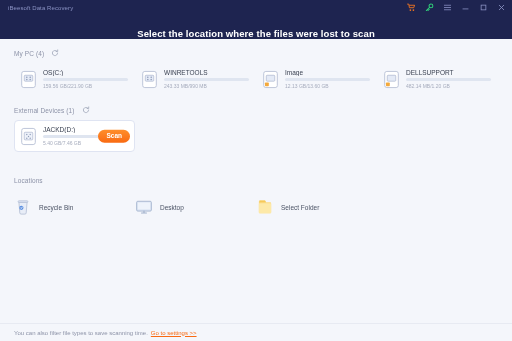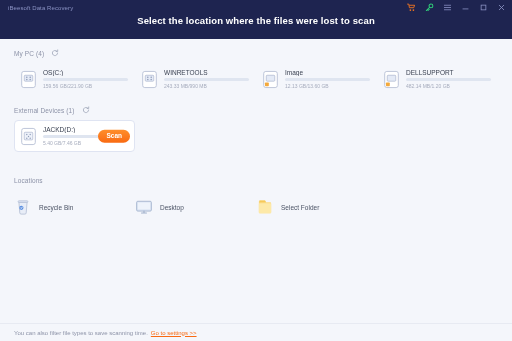--- a/index.html
+++ b/index.html
@@ -52,21 +52,21 @@
     justify-content: center;
     cursor: pointer;
   }
   .tb-ico svg { display: block; }
 
   
   .header {
     height: 24px;
     background: #1e2450;
     display: flex;
-    align-items: flex-start;
+    align-items: flex-end;
     justify-content: center;
     flex: none;
   }
   .header-title {
     font-size: 9.5px;
     font-weight: bold;
     color: #ffffff;
     letter-spacing: .1px;
   }
 

